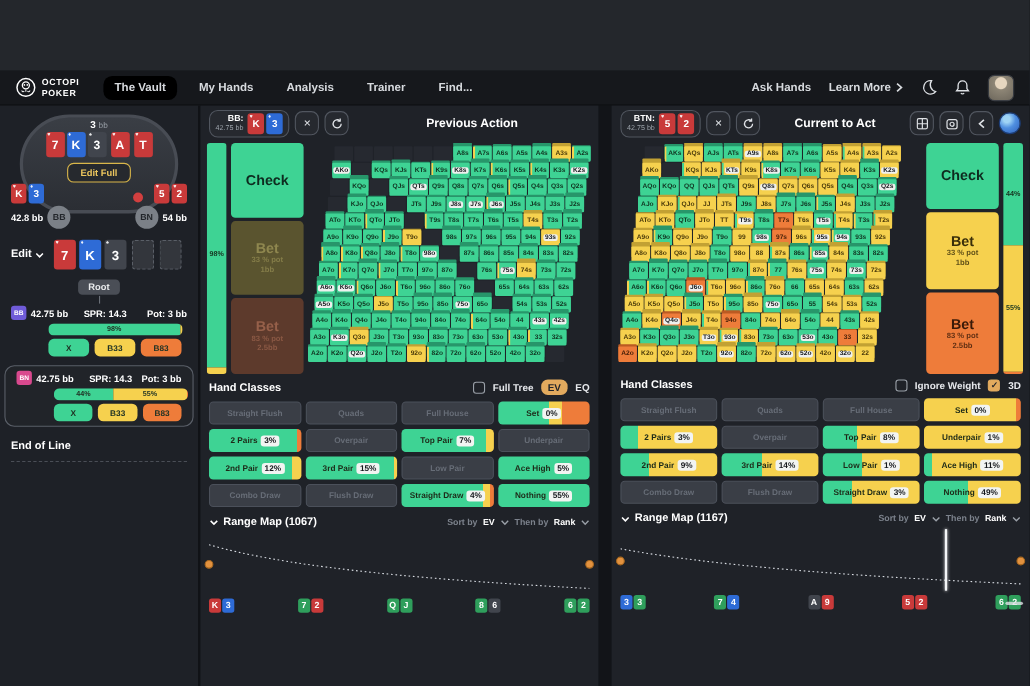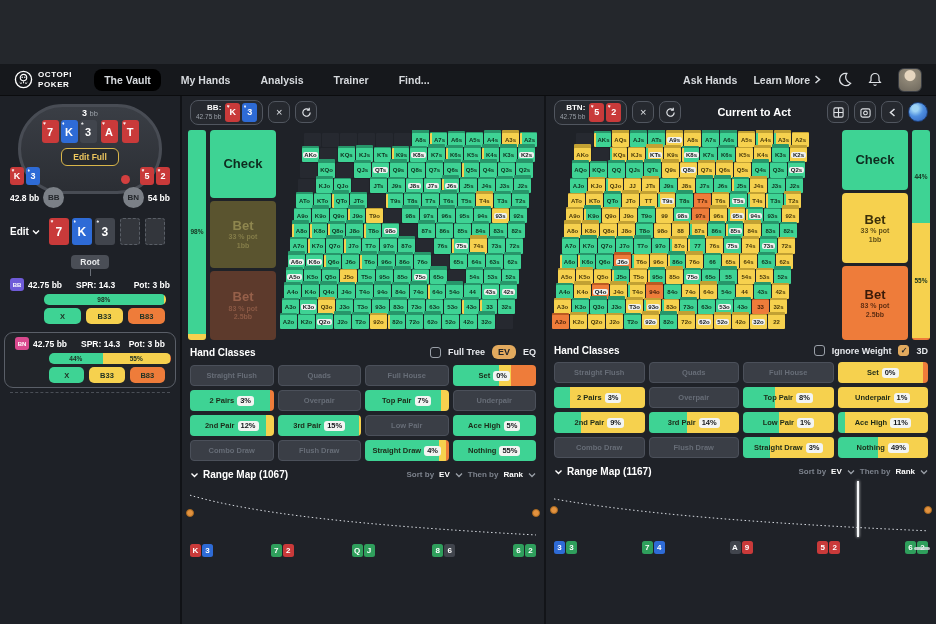--- a/index.html
+++ b/index.html
@@ -23,21 +23,21 @@
   .nav-link { font-size:10.5px; font-weight:bold; color:#d7dade; display:flex; align-items:center; gap:4px; }
   .avatar {
     width:24px; height:24px; border-radius:6px;
     background:radial-gradient(circle at 50% 30%, #e6d6bf 5px, #8e8676 6px, #6d675c 100%);
     border:1px solid #3a3d43;
   }
   svg.ico { display:block; }
   
   .content { display:flex; height:528px; background:#121418; }
   .sidebar { width:182px; background:#1e2127; position:relative; flex:none; border-right:2px solid #101216; }
-  .main { flex:1; display:flex; gap:2px; }
+  .main { flex:1; display:flex; gap:12px; }
   .panel { background:#1f2228; display:flex; flex-direction:column; overflow:hidden; }
   .panel.left { width:362px; flex:none; }
   .panel.right { flex:1; }
   
   .sb-head { display:flex; justify-content:space-between; padding:9px 10px 3px; font-size:10px; font-weight:bold; color:#fff; }
   .table-wrap { position:relative; height:112px; margin:2px 8px 0; }
   .oval { position:absolute; left:10px; right:10px; top:6px; bottom:16px; border-radius:48px;
     background:linear-gradient(#3a3e45,#2b2e34); border:3px solid #484c54; }
   .pot { position:absolute; top:10px; left:0; right:0; text-align:center; font-size:9px; font-weight:bold; color:#fff; }
   .pot small { color:#9aa0a8; font-weight:normal; }
@@ -270,20 +270,21 @@
             <div class="seg" style="width: 55%; background: rgb(246, 209, 78);">55%</div>
             <div class="seg" style="width: 1%; background: rgb(238, 124, 58);"></div>
           </div>
         <div class="node-btns" id="bn-btns">
             <div class="nb" style="background: rgb(62, 211, 148);">X</div>
             <div class="nb" style="background: rgb(246, 209, 78);">B33</div>
             <div class="nb" style="background: rgb(238, 124, 58);">B83</div>
           </div>
       </div>
     </div>
+    <div class="eol">End of Line</div>
     <div class="eol-line"></div>
   </aside>
 
   <main class="main">
 
     <section class="panel left">
       <div class="p-head">
         <div class="chip">
           <div class="chip-meta">
             <div class="chip-seat">BB:</div>
@@ -294,20 +295,21 @@
               <span class="pcard ccard" style="background: rgb(46, 107, 214);"><span class="pip">♦</span>3</span>
             </span>
         </div>
         <div class="icon-btn">×</div>
         <div class="icon-btn">
           <svg class="ico" width="11" height="11" viewBox="0 0 12 12">
               <path d="M10 6 a4 4 0 1 1 -1.2 -2.8" fill="none" stroke="#dfe2e6" stroke-width="1.3"></path>
               <path d="M9 0.8 L9 3.4 L6.4 3.4" fill="none" stroke="#dfe2e6" stroke-width="1.3"></path>
             </svg>
         </div>
+        <div class="p-title">Previous Action</div>
       </div>
       <div class="p-body">
         <div class="freq-col" id="freq-left">
             <div class="seg" style="flex-grow: 97; background: rgb(62, 211, 148);">98%</div>
             <div class="seg" style="flex-grow: 3; background: rgb(246, 209, 78);"></div>
           </div>
         <div class="act-col" id="act-left">
             <div class="act" style="flex-grow: 42; background: rgb(62, 211, 148); color: rgb(14, 43, 31);">
               <div class="a-label">Check</div>
             </div>

